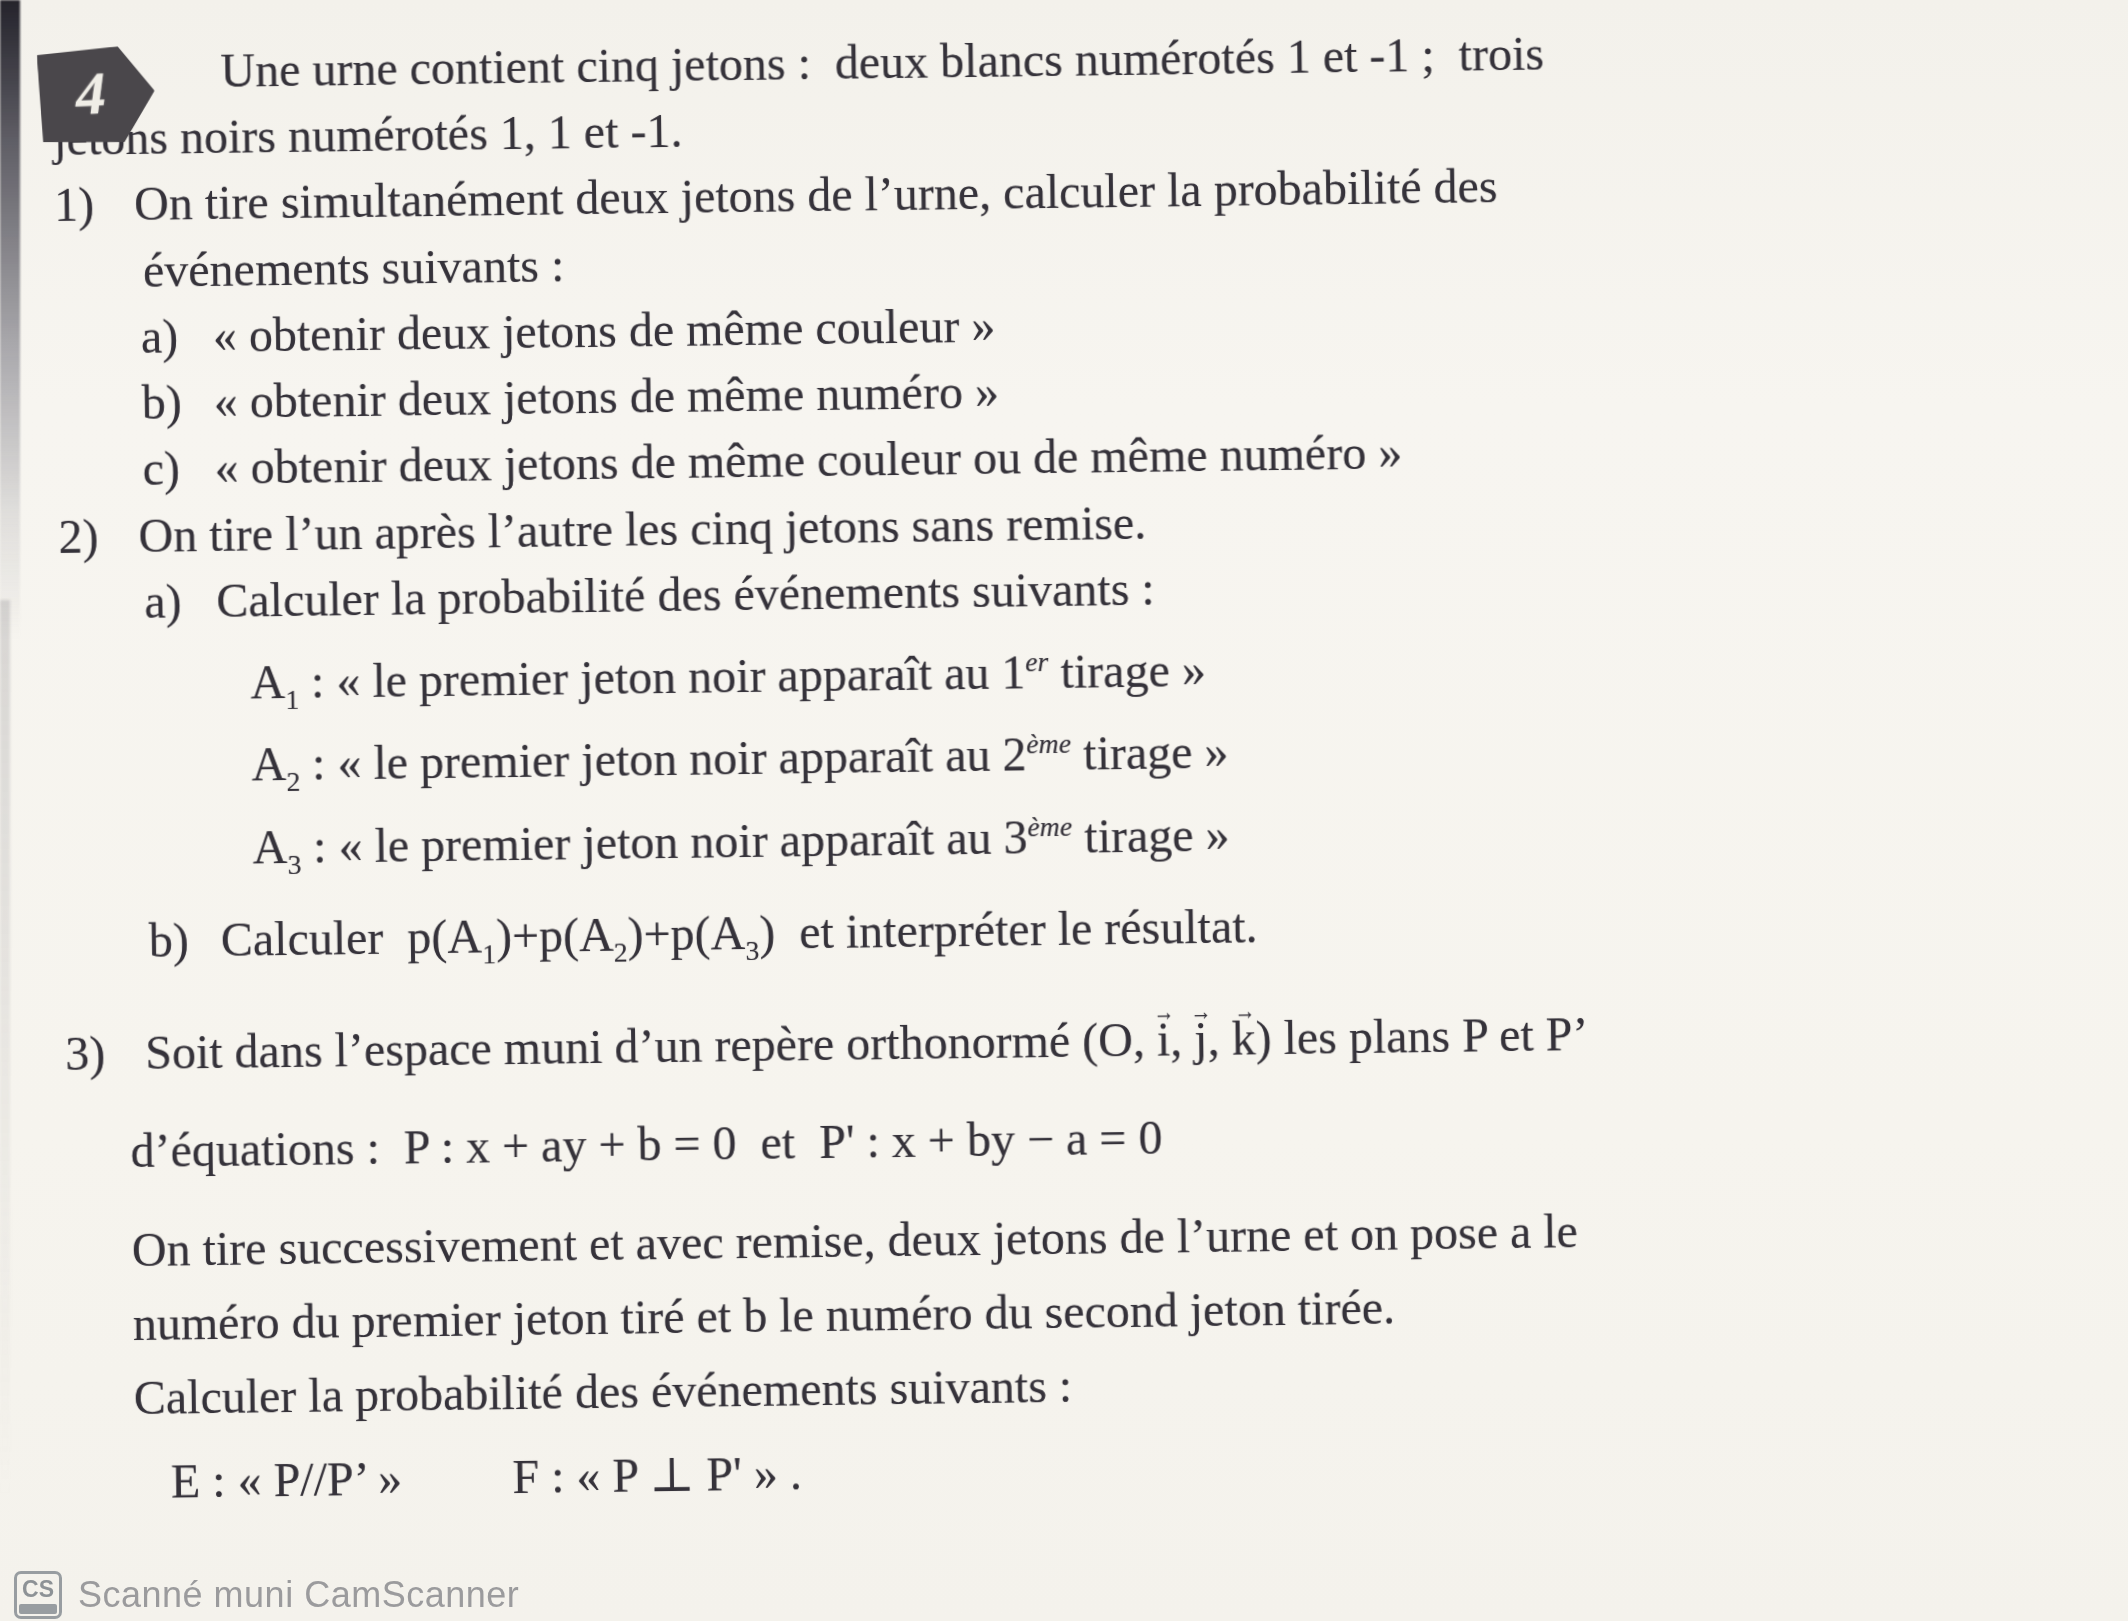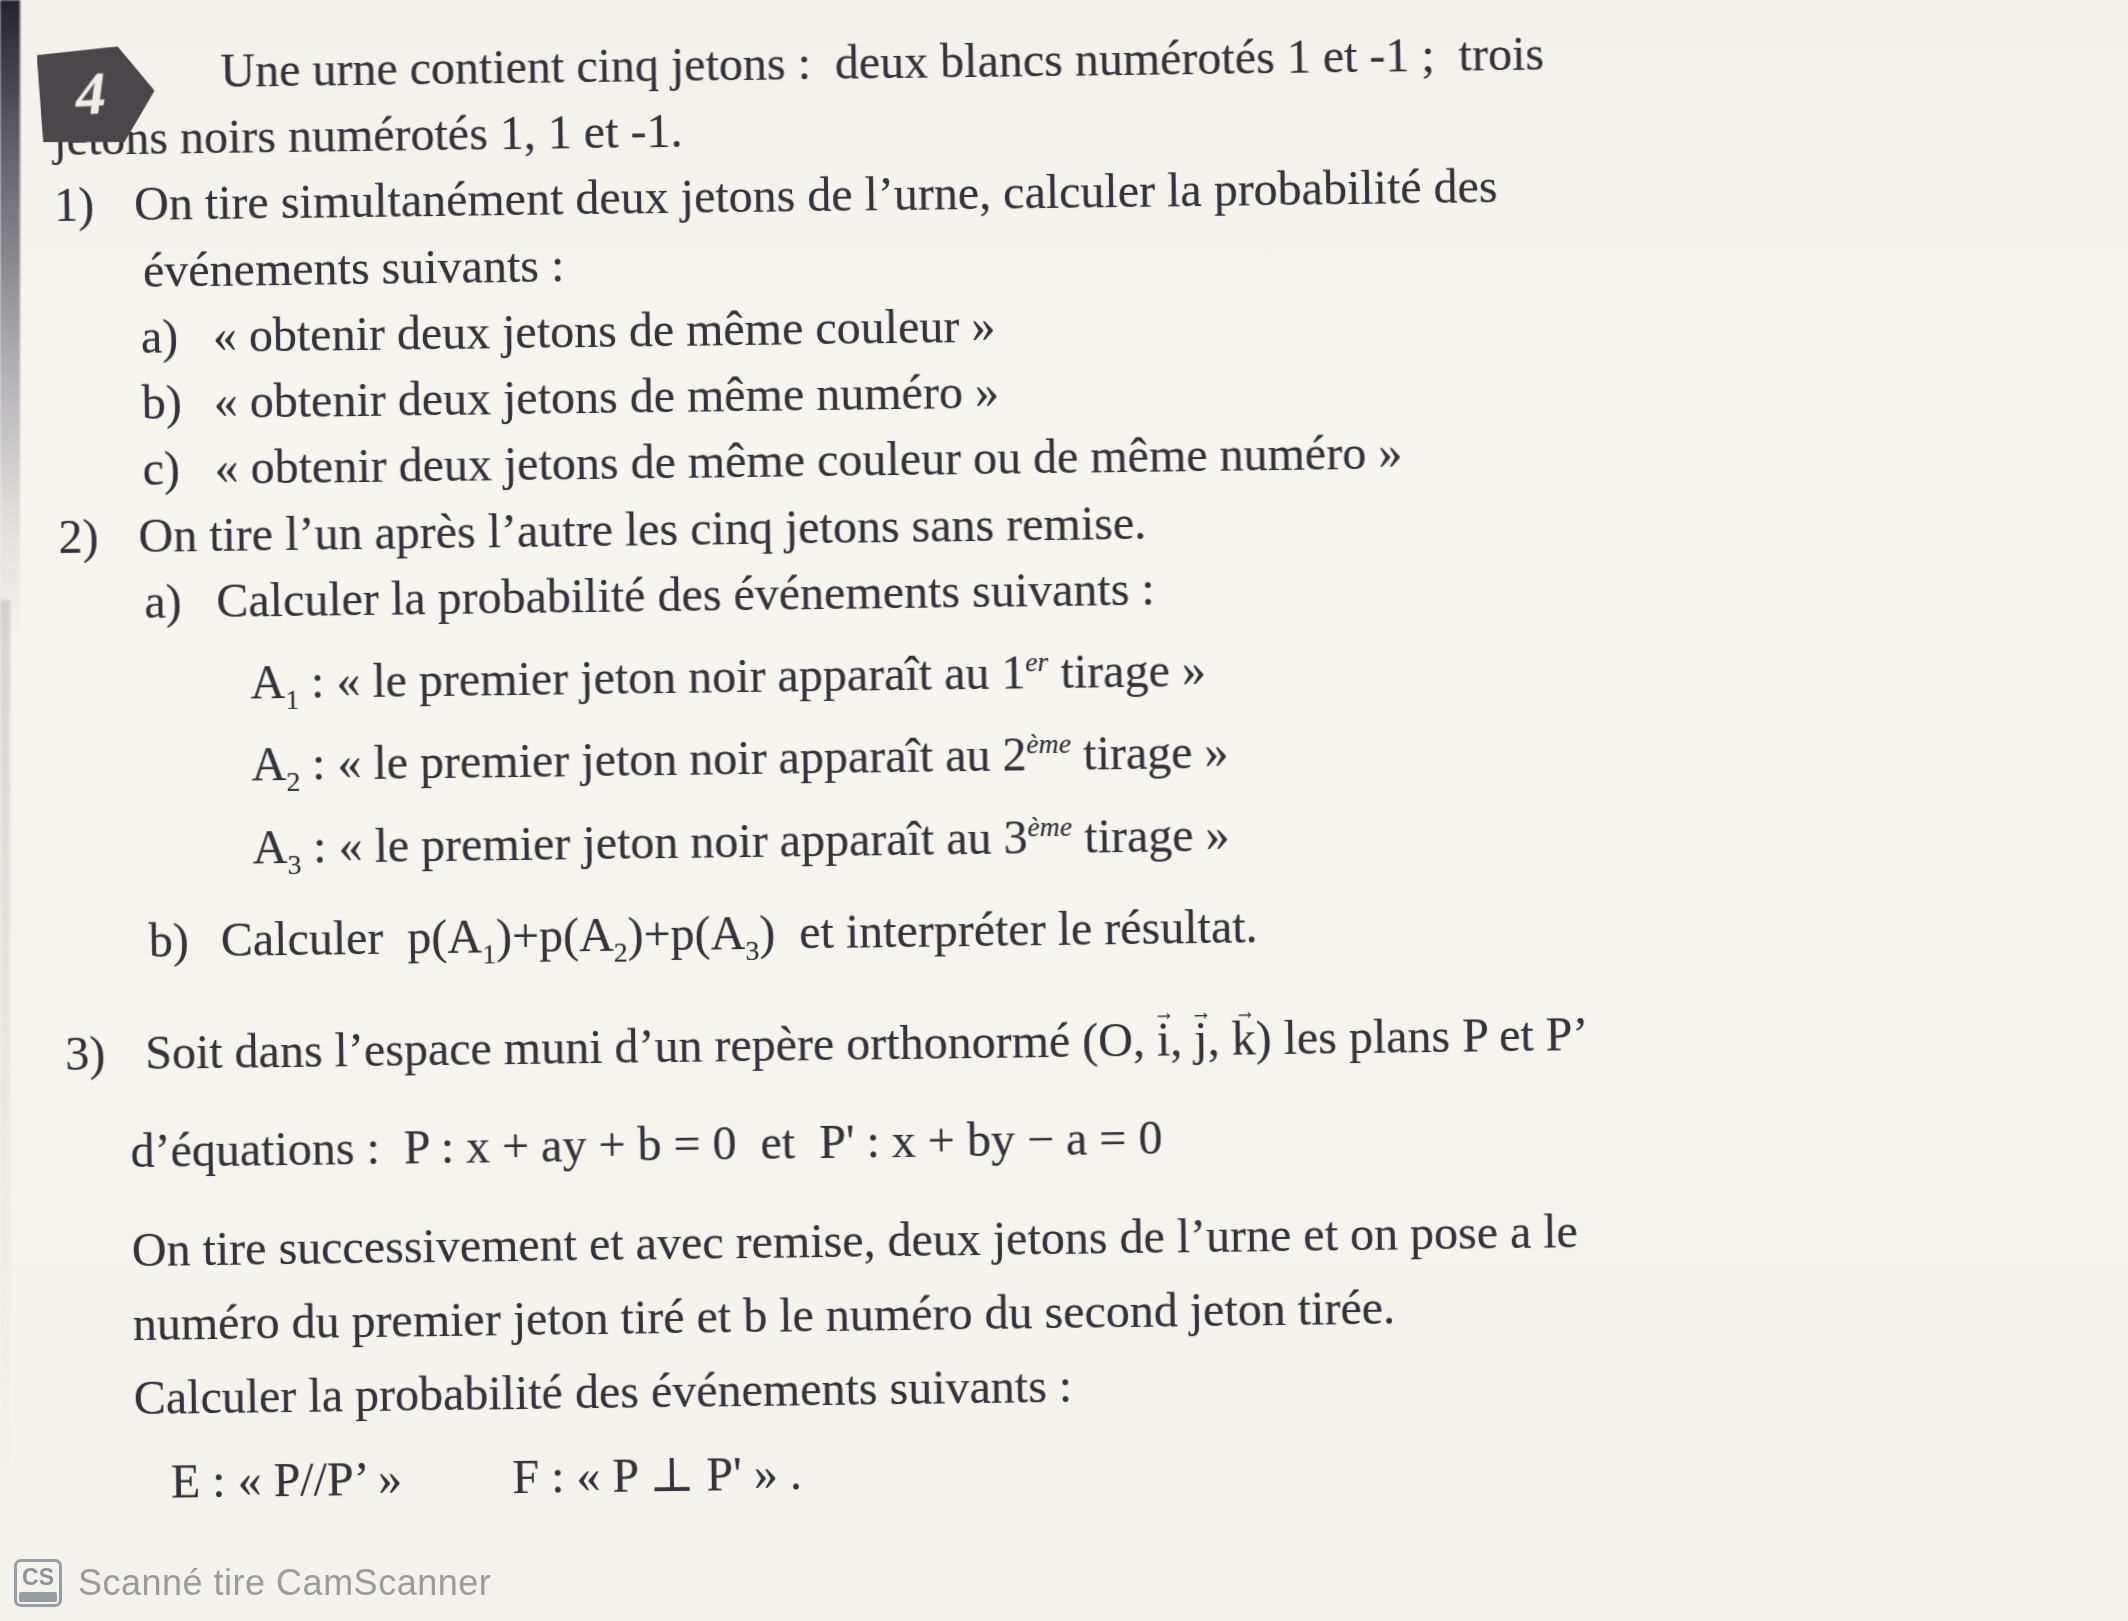--- a/index.html
+++ b/index.html
@@ -59,21 +59,21 @@
   .sp-f{margin-top:18px;}
   sup{font-size:0.58em;vertical-align:super;line-height:0;font-style:italic;}
   sub{font-size:0.58em;vertical-align:sub;line-height:0;}
   .vec{position:relative;display:inline-block;}
   .vec::after{
     content:"→";position:absolute;left:55%;top:-0.46em;
     transform:translateX(-50%) scaleX(0.85);font-size:0.52em;
   }
   .gap{display:inline-block;width:2.3em;}
   .footer{
-    position:absolute;left:14px;bottom:14px;
+    position:absolute;left:14px;bottom:2px;
     display:flex;align-items:center;gap:16px;
     font-family:"Liberation Sans","DejaVu Sans",sans-serif;
   }
   .cs-icon{
     position:relative;width:48px;height:48px;box-sizing:border-box;
     border:3px solid #989da1;border-radius:7px;background:transparent;
     display:flex;align-items:flex-start;justify-content:center;
   }
   .cs-icon .cs-txt{
     font-size:23px;font-weight:bold;color:#8d9296;line-height:1.2;margin-top:2px;
@@ -167,14 +167,14 @@
     <div class="line indE sp-f">
         <span class="content"><span>E : « P//P’ »</span><span class="gap"></span><span>F : « P ⊥ P' » .</span></span>
       </div>
   </div>
 </div>
 
 <div class="footer">
   <div class="cs-icon">
     <span class="cs-txt">CS</span>
   </div>
-  <span class="cs-label">Scanné tire CamScanner</span>
+  <span class="cs-label">Scanné muni CamScanner</span>
 </div>
 
 </body></html>

